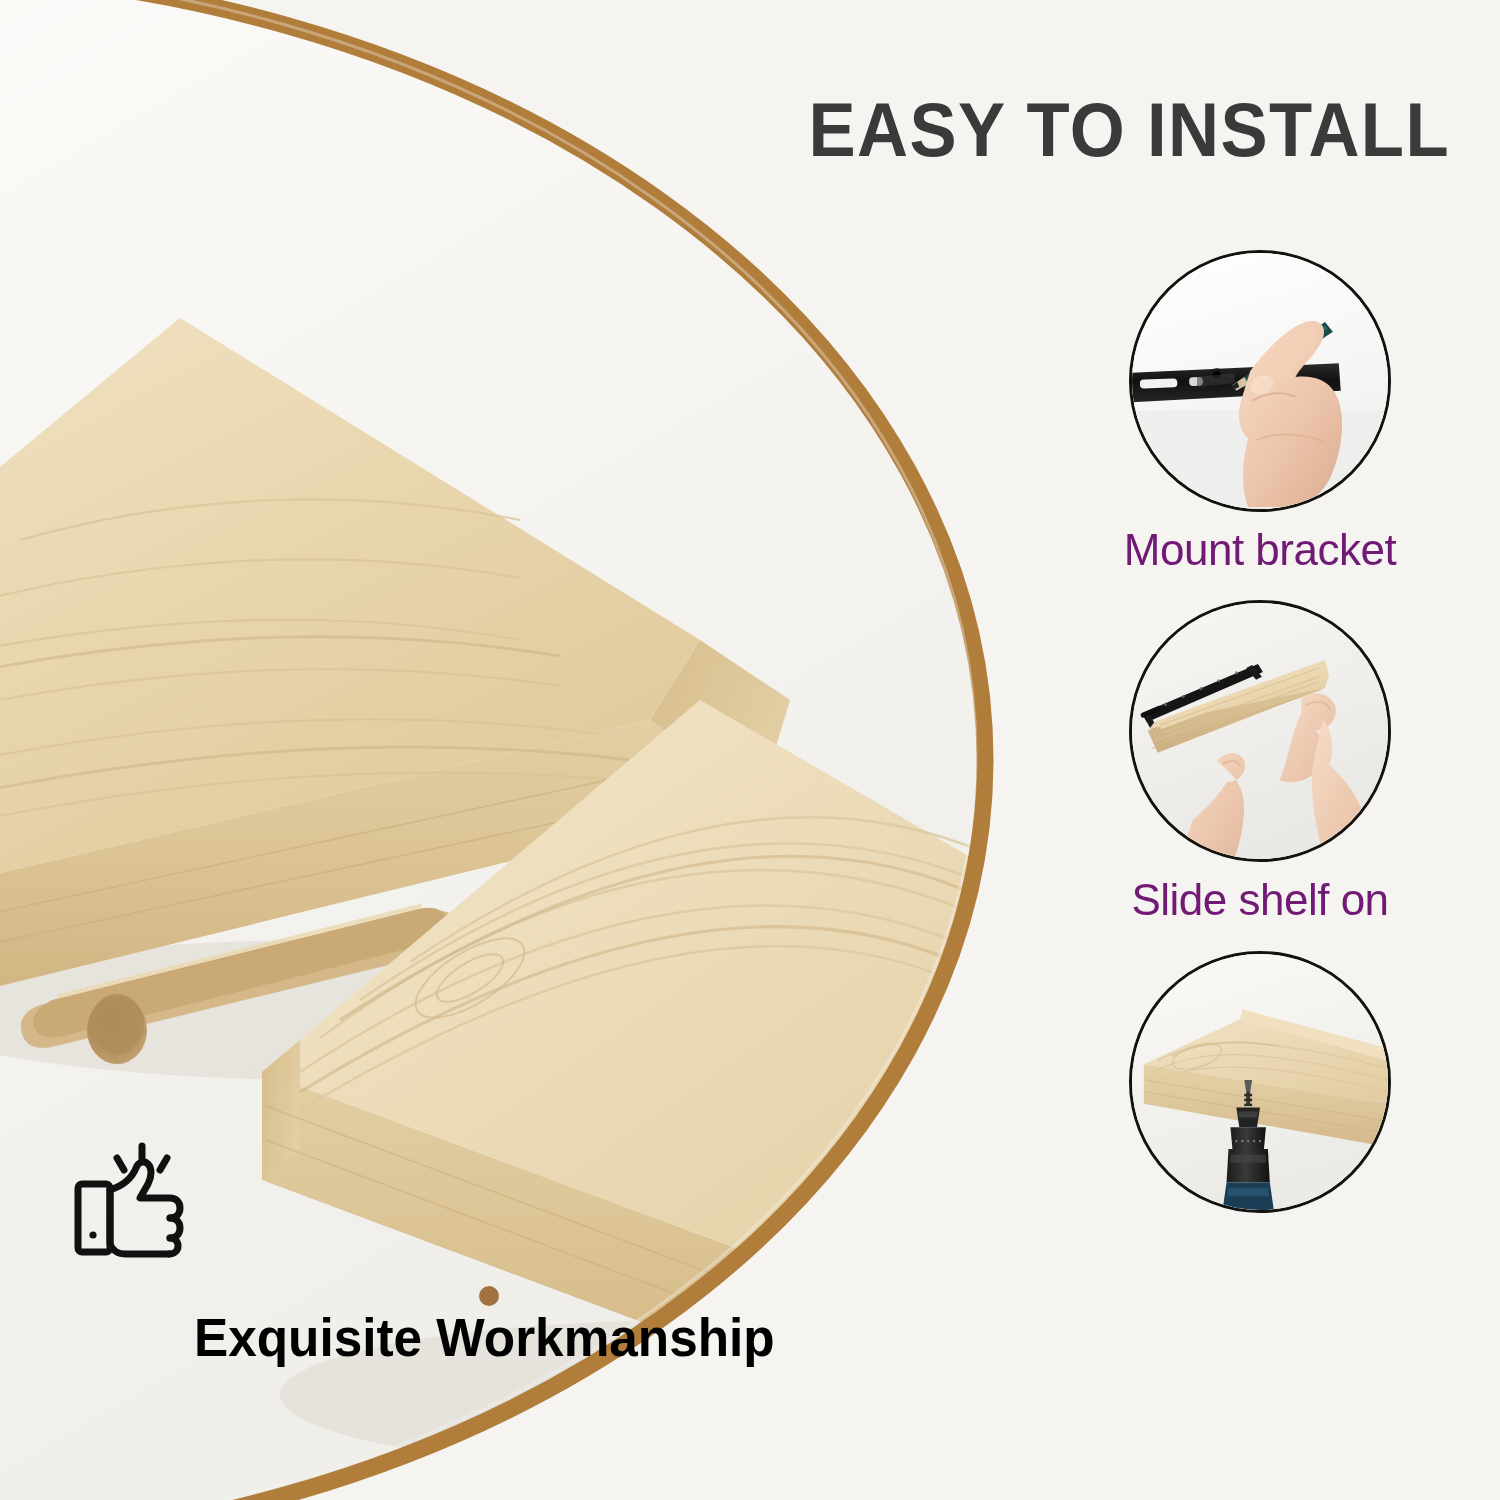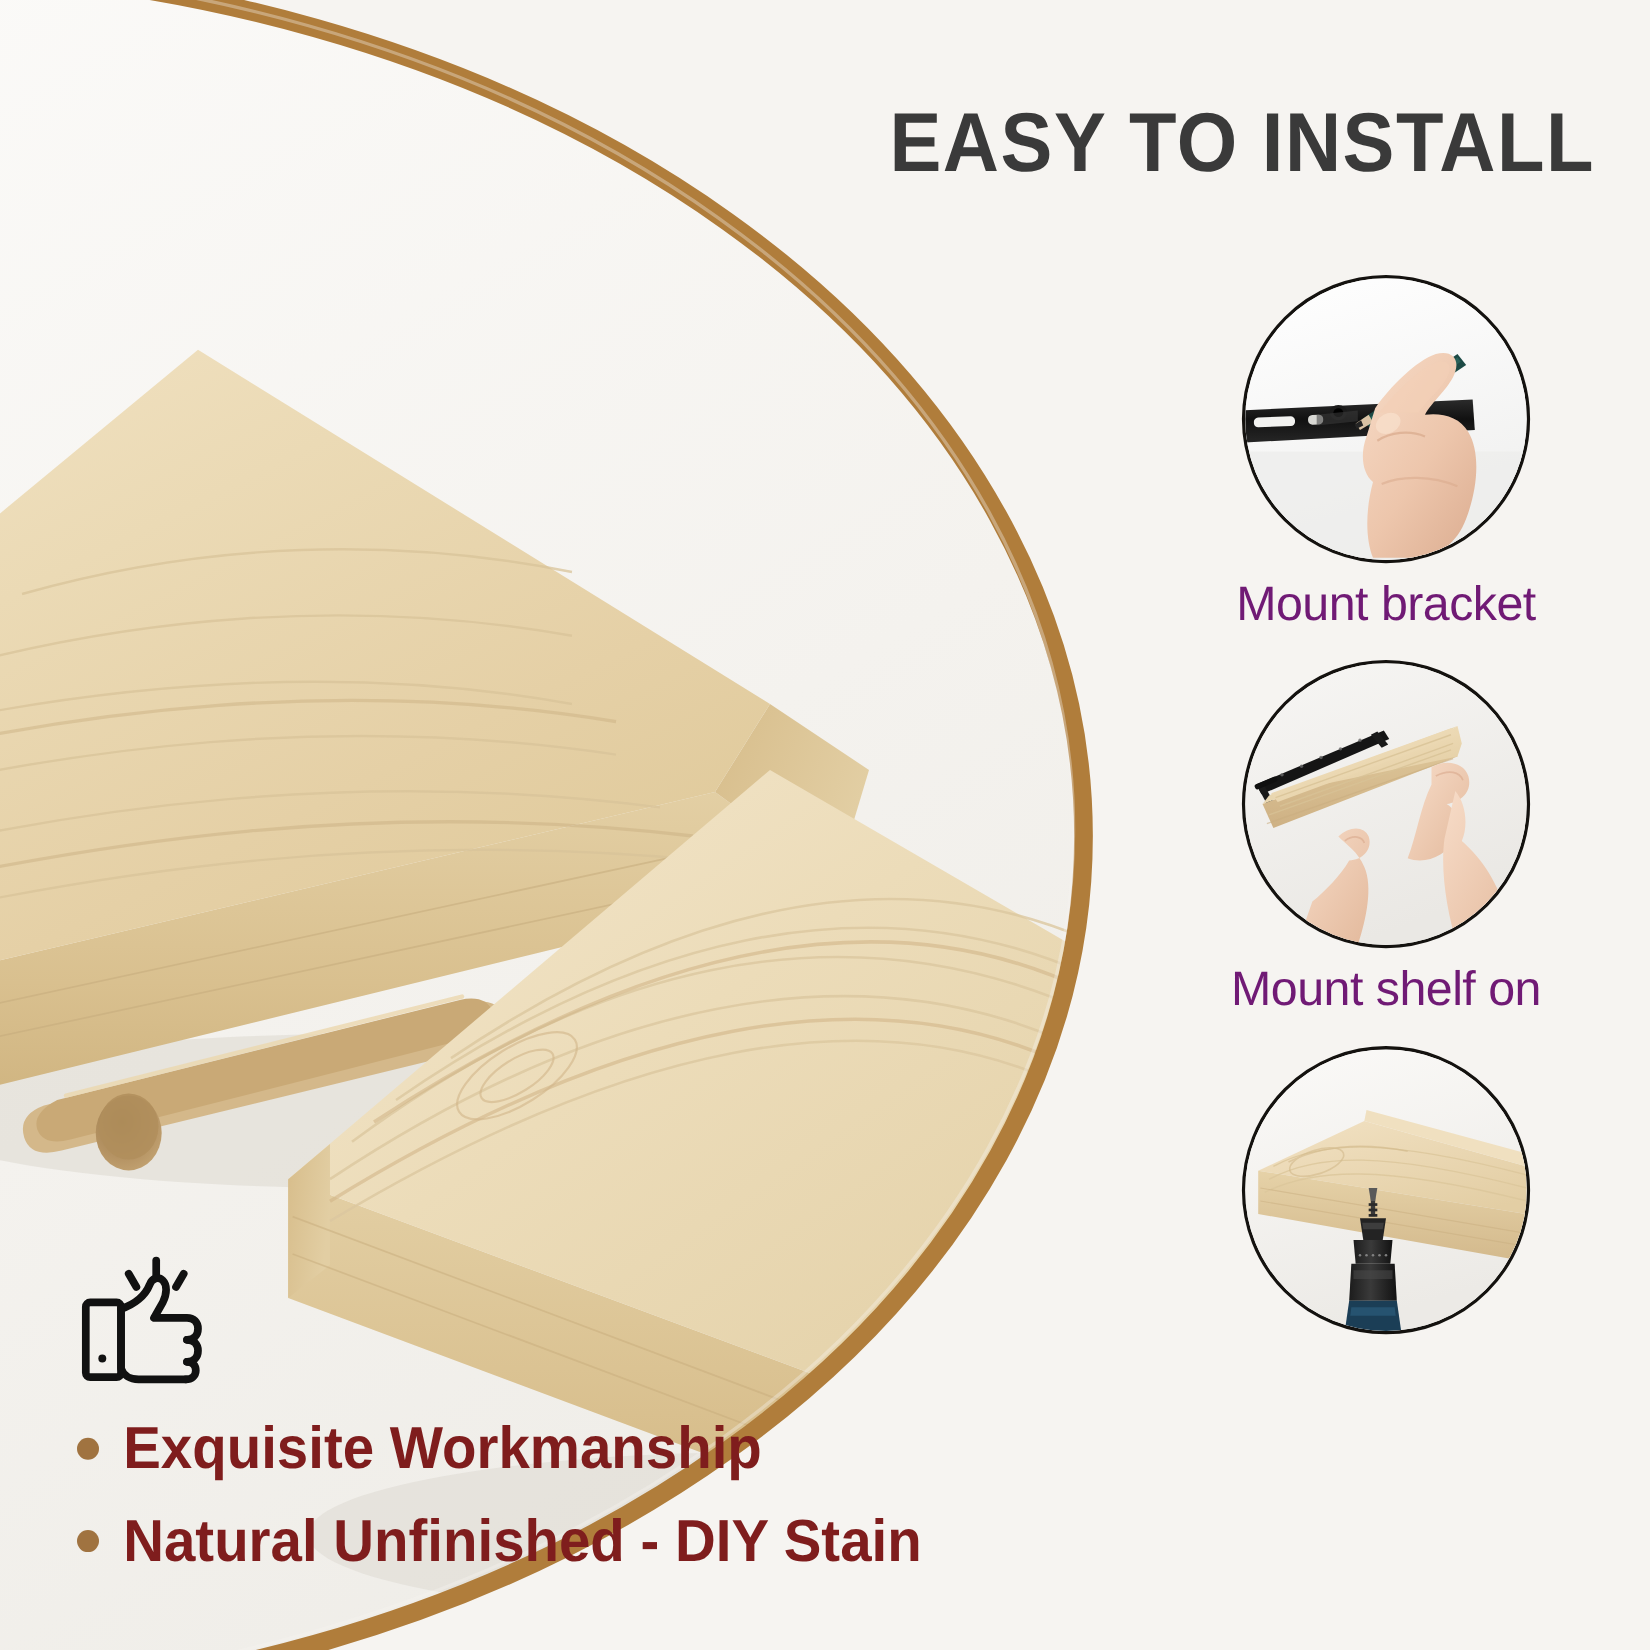--- a/index.html
+++ b/index.html
@@ -74,23 +74,24 @@
   }
   .thumb-icon { width:136px; height:126px; display:block; margin-bottom:20px; }
   .feature-list { list-style:none; }
   .feature-item {
     display:flex;
     align-items:center;
     margin-bottom:22px;
     font-family:"Liberation Sans Narrow","Liberation Sans", sans-serif;
     font-size:54px;
     font-weight:700;
-    color:#7f1d1d;
+    color:#000000;
     letter-spacing:0px;
     white-space:nowrap;
+    flex-direction:column;
   }
   .feature-item .dot {
     flex:0 0 auto;
     width:20px; height:20px;
     border-radius:50%;
     background:#A07340;
     margin-right:22px;
   }
   .feature-text { transform:scaleX(0.95); transform-origin:left center; }
 </style>
@@ -358,21 +359,21 @@
           </g>
 
           <g>
             <path d="M 86,160 C 96,150 110,150 114,160 C 118,172 108,182 96,182
                      C 88,196 74,210 62,220 L 48,260 L 104,260
                      C 112,236 118,206 110,188 C 104,174 94,168 86,160 Z" fill="url(#skin2)"></path>
             <path d="M 92,164 C 100,158 108,160 110,166" stroke="#D9A98C" stroke-width="1.6" fill="none" opacity="0.6"></path>
           </g>
         </svg>
       </div>
-      <div class="step-label">Mount shelf on</div>
+      <div class="step-label">Slide shelf on</div>
     </div>
 
     <div class="step">
       <div class="step-circle">
         <svg viewBox="0 0 260 260">
           <defs>
             <linearGradient id="s3wall" x1="0" y1="0" x2="0.3" y2="1">
               <stop offset="0%" stop-color="#FBFAF8"></stop>
               <stop offset="100%" stop-color="#ECEAE6"></stop>
             </linearGradient>
@@ -468,20 +469,16 @@
         <path d="M 99,114 L 56,114 C 48,114 42,110 40,104 L 40,50"></path>
       </g>
       <circle cx="23" cy="95" r="3.6" fill="#111111"></circle>
     </svg>
 
     <ul class="feature-list">
       <li class="feature-item">
         <span class="dot"></span>
         <span class="feature-text">Exquisite Workmanship</span>
       </li>
-      <li class="feature-item">
-        <span class="dot"></span>
-        <span class="feature-text">Natural Unfinished - DIY Stain</span>
-      </li>
     </ul>
   </div>
 
 </div>
 
 </body></html>

